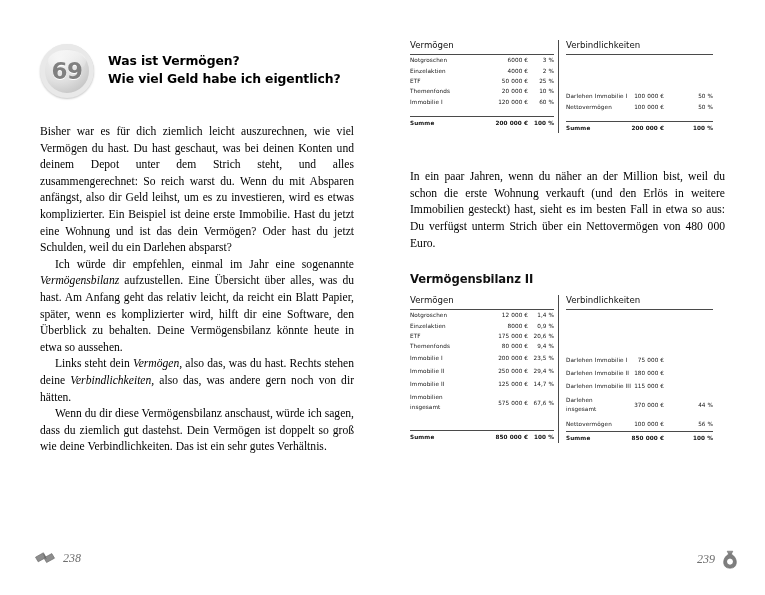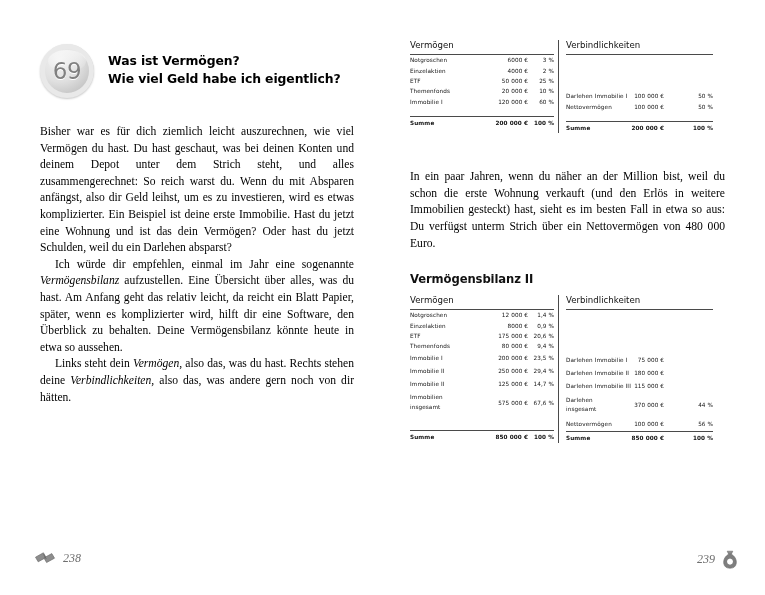--- a/index.html
+++ b/index.html
@@ -56,21 +56,21 @@
   .chapter-badge::after{
     content: "";
     position: absolute;
     left: 8px; top: 6px; right: 8px; height: 40%;
     border-radius: 50%;
     background: linear-gradient(180deg, rgba(255,255,255,.55), rgba(255,255,255,0));
     pointer-events: none;
   }
   .chapter-num {
     font-family: "DejaVu Sans", sans-serif;
-    font-weight: normal;
+    font-weight: bold;
     font-size: 23px;
     color: #808080;
     letter-spacing: -0.5px;
     text-shadow: 0 1px 0 #fff;
     position: relative;
     z-index: 2;
   }
   .chapter-title {
     font-family: "DejaVu Sans", sans-serif;
     font-weight: bold;
@@ -193,20 +193,21 @@
       <div class="chapter-title">
         <div>Was ist Vermögen?</div>
         <div>Wie viel Geld habe ich eigentlich?</div>
       </div>
     </div>
 
     <div class="body-copy">
       <p>Bisher war es für dich ziemlich leicht auszurechnen, wie viel Vermögen du hast. Du hast geschaut, was bei deinen Konten und deinem Depot unter dem Strich steht, und alles zusammengerechnet: So reich warst du. Wenn du mit Absparen anfängst, also dir Geld leihst, um es zu investieren, wird es etwas komplizierter. Ein Beispiel ist deine erste Immobilie. Hast du jetzt eine Wohnung und ist das dein Vermögen? Oder hast du jetzt Schulden, weil du ein Darlehen absparst?</p>
       <p class="indent">Ich würde dir empfehlen, einmal im Jahr eine sogenannte <em>Vermögensbilanz</em> aufzustellen. Eine Übersicht über alles, was du hast. Am Anfang geht das relativ leicht, da reicht ein Blatt Papier, später, wenn es komplizierter wird, hilft dir eine Software, den Überblick zu behalten. Deine Vermögensbilanz könnte heute in etwa so aussehen.</p>
       <p class="indent">Links steht dein <em>Vermögen</em>, also das, was du hast. Rechts stehen deine <em>Verbindlichkeiten</em>, also das, was andere gern noch von dir hätten.</p>
+      <p class="indent">Wenn du dir diese Vermögensbilanz anschaust, würde ich sagen, dass du ziemlich gut dastehst. Dein Vermögen ist doppelt so groß wie deine Verbindlichkeiten. Das ist ein sehr gutes Verhältnis.</p>
     </div>
 
     <div class="footer-left">
       <svg class="deco-icon" width="22" height="18" viewBox="0 0 22 18">
         <g fill="#8d8d8d" stroke="#6f6f6f" stroke-width="0.7">
           <path d="M1.5 6.2 L9.4 1.8 L12.1 6.4 L4.2 10.8 Z"></path>
           <path d="M9.9 6.9 L17.8 2.6 L20.5 7.2 L12.6 11.5 Z"></path>
         </g>
         <path d="M9.6 3.4 L12.2 7.9" stroke="#5d5d5d" stroke-width="0.8" fill="none"></path>
       </svg>

